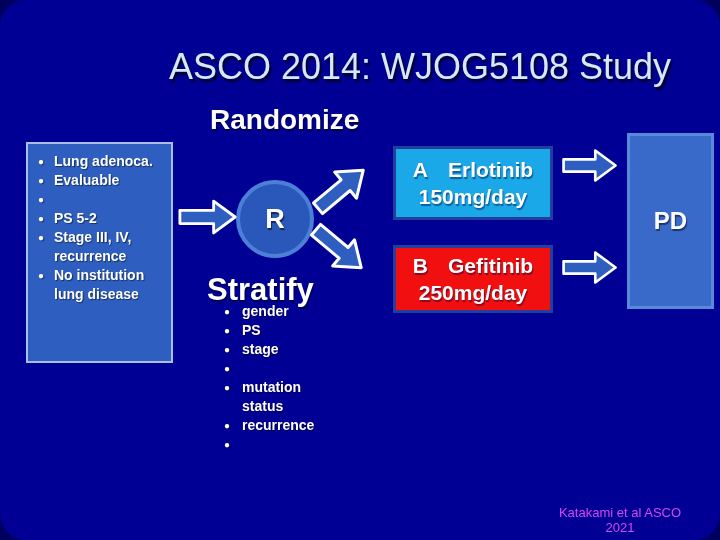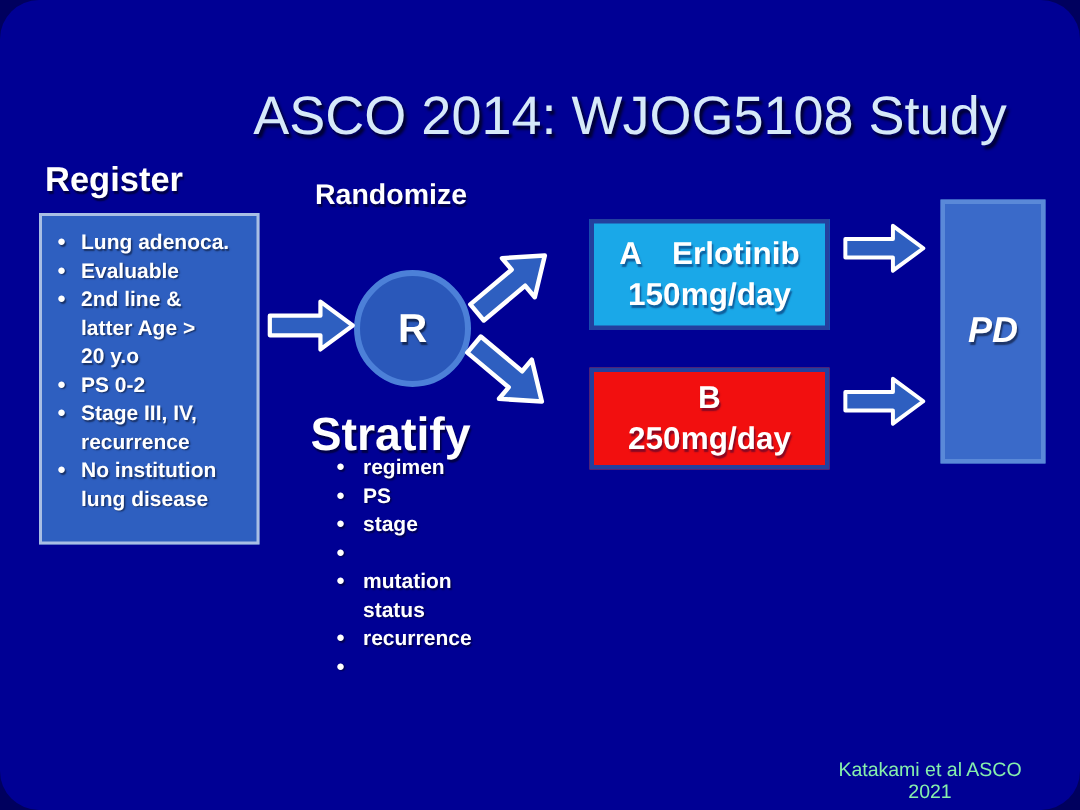--- a/index.html
+++ b/index.html
@@ -8,36 +8,36 @@
     background:#00005E;
     font-family:"Liberation Sans", sans-serif;
     overflow:hidden;position:relative;
   }
   .slide{
     position:absolute;inset:0;
     background:#000094;
     border-radius:26px;
   }
   .title{
-    position:absolute;left:120px;right:0;top:56px;
+    position:absolute;left:120px;right:0;top:46px;
     text-align:center;
     font-size:36px;font-weight:400;
     color:#D6E9F9;
     text-shadow:2px 3px 2px #000030;
     letter-spacing:0px;
     white-space:nowrap;
   }
   .heading{
     position:absolute;
     color:#FFFFFF;font-weight:bold;
     text-shadow:1px 2px 1px rgba(0,0,10,0.55);
     white-space:nowrap;
   }
   .reg-h{left:30px;top:106px;font-size:23px;}
-  .rand-h{left:210px;top:120px;font-size:19px;}
+  .rand-h{left:210px;top:104px;font-size:28px;}
   .strat-h{left:207px;top:272px;font-size:31px;}
   .register-box{
     position:absolute;left:26px;top:142px;width:147px;height:221px;
     background:#2E5FC0;
     border:2px solid #A8BEE4;
     box-sizing:border-box;
   }
   ul.bullets{
     list-style:none;margin:0;padding:0;
   }
@@ -75,65 +75,60 @@
     border:3px solid #233F9E;
     box-sizing:border-box;
     display:flex;flex-direction:column;align-items:center;justify-content:center;
     color:#FFFFFF;font-weight:bold;font-size:21px;line-height:27px;
     text-shadow:1px 2px 1px rgba(0,0,60,0.45);
   }
   .arm-a{left:393px;top:146px;height:74px;background:#1AA8E8;}
   .arm-b{left:393px;top:245px;height:68px;background:#F20F0F;}
   .arm-line1{display:flex;gap:20px;justify-content:center;}
   .pd-box{
-    position:absolute;left:627px;top:133px;width:70px;height:176px;
+    position:absolute;left:627px;top:133px;width:87px;height:176px;
     background:#3A6AC9;
     border:3px solid #5A89D8;
     box-sizing:border-box;
     display:flex;align-items:center;justify-content:center;
     color:#fff;font-size:24px;font-weight:bold;
     text-shadow:1px 2px 1px rgba(0,0,10,0.5);
-    font-style:italic;
   }
   .citation{
     position:absolute;left:535px;top:505px;width:170px;
-    text-align:center;color:#86efac;font-size:13px;line-height:15px;
+    text-align:center;color:#d946ef;font-size:13px;line-height:15px;
   }
 </style>
 </head>
 <body>
 
 <div class="slide">
 
   <div class="title">ASCO 2014: WJOG5108 Study</div>
 
-  <div class="heading reg-h">Register</div>
   <div class="register-box">
     <ul class="bullets">
 
         <li class="bullet-item">
           <span class="dot">●</span>
           <span class="btext">Lung adenoca.</span>
         </li>
 
         <li class="bullet-item">
           <span class="dot">●</span>
           <span class="btext">Evaluable</span>
         </li>
 
         <li class="bullet-item">
           <span class="dot">●</span>
-          <span class="btext">2nd line &amp;
-latter Age &gt;
-20 y.o</span>
-        </li>
-
-        <li class="bullet-item">
-          <span class="dot">●</span>
-          <span class="btext">PS 0-2</span>
+        </li>
+
+        <li class="bullet-item">
+          <span class="dot">●</span>
+          <span class="btext">PS 5-2</span>
         </li>
 
         <li class="bullet-item">
           <span class="dot">●</span>
           <span class="btext">Stage III, IV,
 recurrence</span>
         </li>
 
         <li class="bullet-item">
           <span class="dot">●</span>
@@ -146,21 +141,21 @@
   <div class="heading rand-h">Randomize</div>
   <div class="r-circle">
     <span>R</span>
   </div>
 
   <div class="heading strat-h">Stratify</div>
   <ul class="bullets strat-list">
 
       <li class="bullet-item">
         <span class="dot">●</span>
-        <span class="btext">regimen</span>
+        <span class="btext">gender</span>
       </li>
 
       <li class="bullet-item">
         <span class="dot">●</span>
         <span class="btext">PS</span>
       </li>
 
       <li class="bullet-item">
         <span class="dot">●</span>
         <span class="btext">stage</span>
@@ -216,20 +211,21 @@
     <div class="arm-line1">
       <span>A</span>
       <span>Erlotinib</span>
     </div>
     <div>150mg/day</div>
   </div>
 
   <div class="arm arm-b">
     <div class="arm-line1">
       <span>B</span>
+      <span>Gefitinib</span>
     </div>
     <div>250mg/day</div>
   </div>
 
   <div class="pd-box">
     <span>PD</span>
   </div>
 
   <div class="citation">
     <div>Katakami et al ASCO</div>

